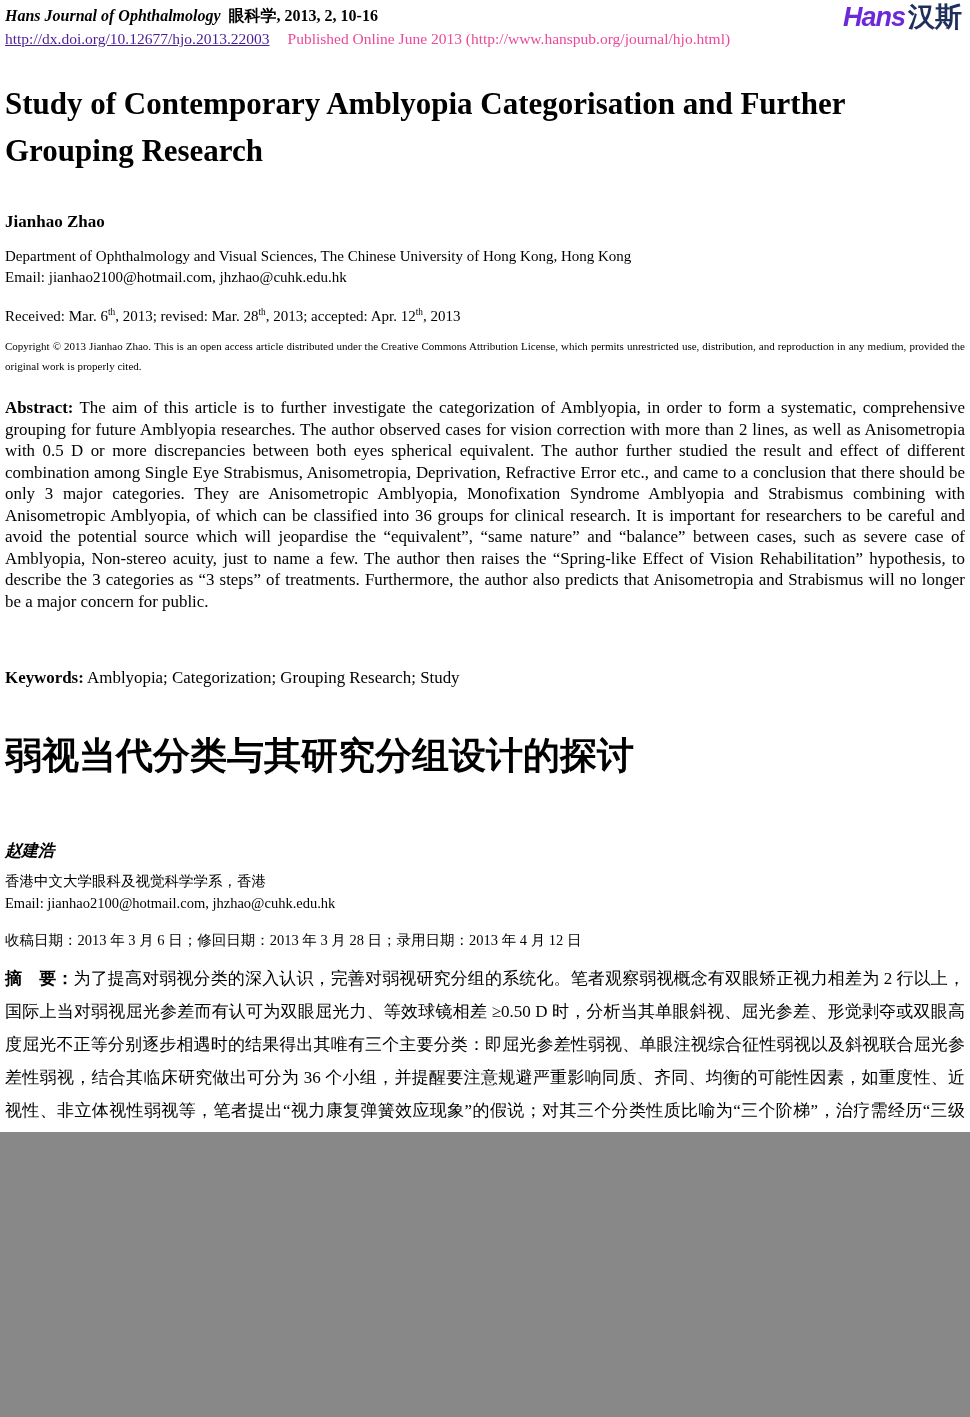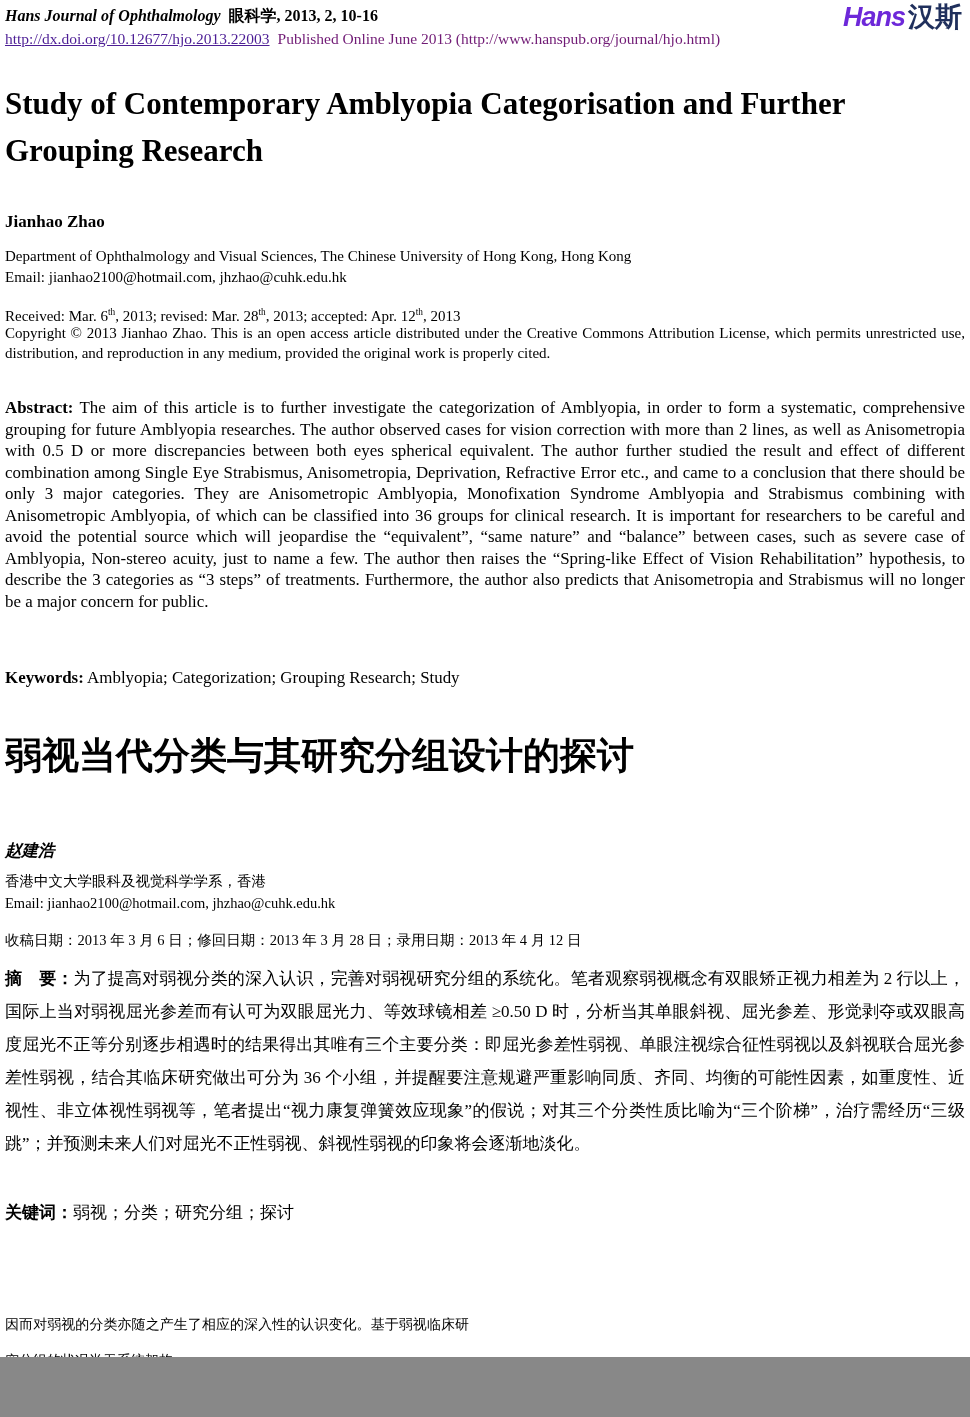--- a/index.html
+++ b/index.html
@@ -1,42 +1,42 @@
 <!DOCTYPE html>
 <html><head>
 <meta charset="utf-8">
 <style>
   html,body { margin:0; padding:0; background:#888; }
   .page {
-    position:relative; width:970px; height:1357px; margin:0 auto;
+    position:relative; width:970px; height:1132px; margin:0 auto;
     background:#ffffff; color:#000;
     font-family:"Liberation Serif","DejaVu Serif",serif;
     overflow:hidden;
   }
   .abs { position:absolute; left:5px; right:5px; }
 
   
   .journal-line { top:6px; font-size:16px; font-weight:bold; line-height:20px; }
   .journal-name { font-style:italic; }
   .journal-issue { font-style:normal; margin-left:8px; }
   .doi-line { top:29px; font-size:15.5px; line-height:20px; }
   .doi-link { color:#4c1d95; text-decoration:underline; cursor:pointer; }
-  .published { margin-left:8px; color:#701a75; }
+  .published { margin-left:18px; color:#ec4899; }
   .logo { position:absolute; right:8px; top:2px; line-height:30px;
           font-family:"Liberation Sans","DejaVu Sans",sans-serif; font-weight:bold; font-size:27px; white-space:nowrap; }
   .logo-hans { color:#6d28d9; font-style:italic; letter-spacing:-1px; }
   .logo-cn   { color:#1f2f5c; margin-left:3px; }
 
   
   .title { top:80px; width:880px; font-size:31px; font-weight:bold; line-height:47px; }
   .author { top:211px; font-size:17px; font-weight:bold; line-height:22px; }
   .affil { top:246px; font-size:15px; line-height:21px; }
   .received { top:302px; font-size:15px; line-height:20px; }
   sup { font-size:0.62em; }
-  .copyright { top:324px; font-size:15px; line-height:19.5px; text-align:justify; }
+  .copyright { top:337px; font-size:11px; line-height:19.5px; text-align:justify; }
   .abstract { top:397px; font-size:16.9px; line-height:21.5px; text-align:justify; }
   .bold { font-weight:bold; }
   .keywords { top:667px; font-size:16.9px; line-height:21px; }
 
   
   .cn-title { top:735px; font-size:37px; font-weight:bold; line-height:42px;
               font-family:"Liberation Sans","DejaVu Sans",sans-serif; }
   .cn-author { top:840px; font-size:16.5px; font-weight:bold; font-style:italic; line-height:22px; }
   .cn-affil { top:870px; font-size:14.5px; line-height:22px; }
   .cn-dates { top:930px; font-size:14.5px; line-height:20px; }

